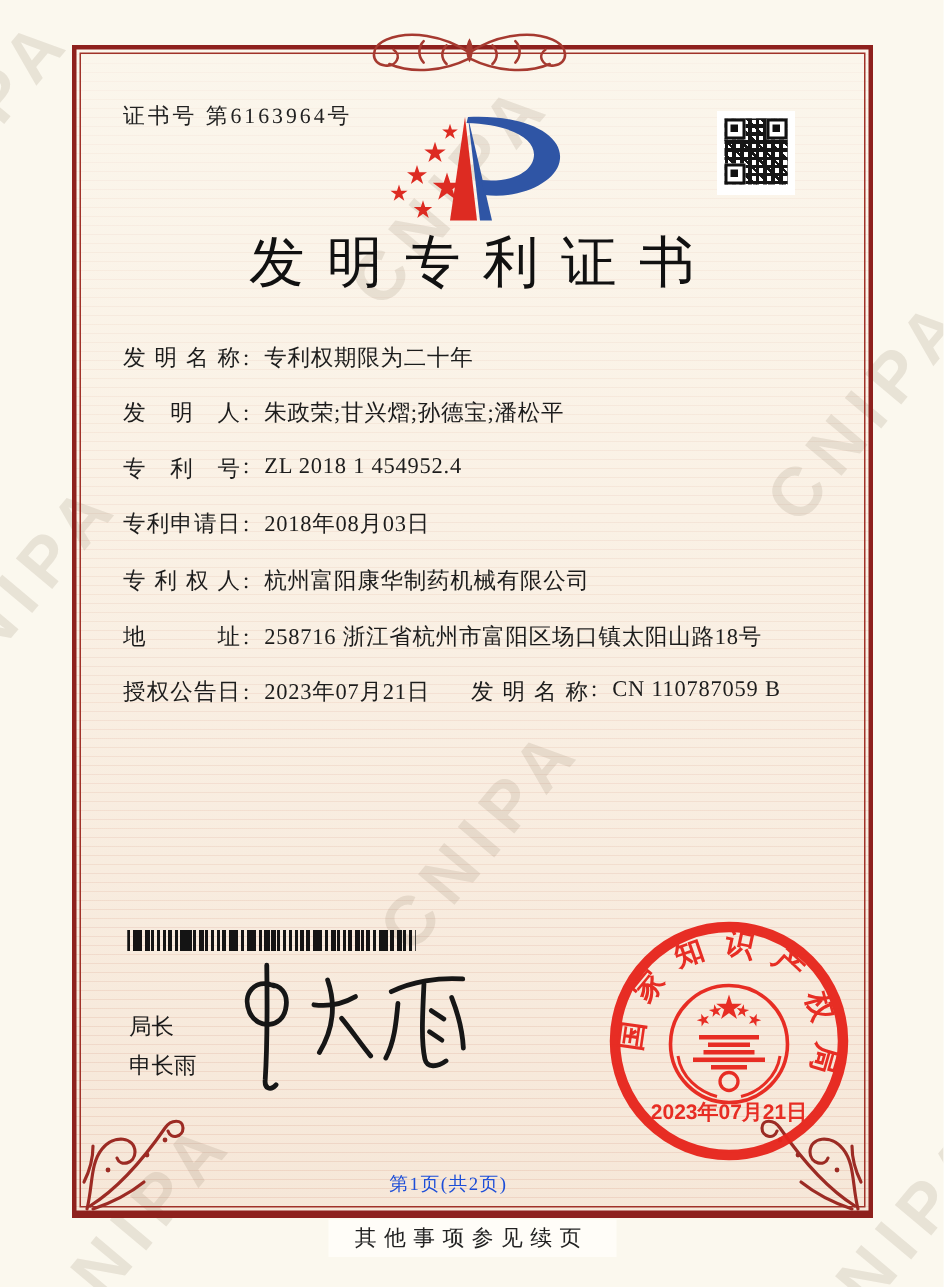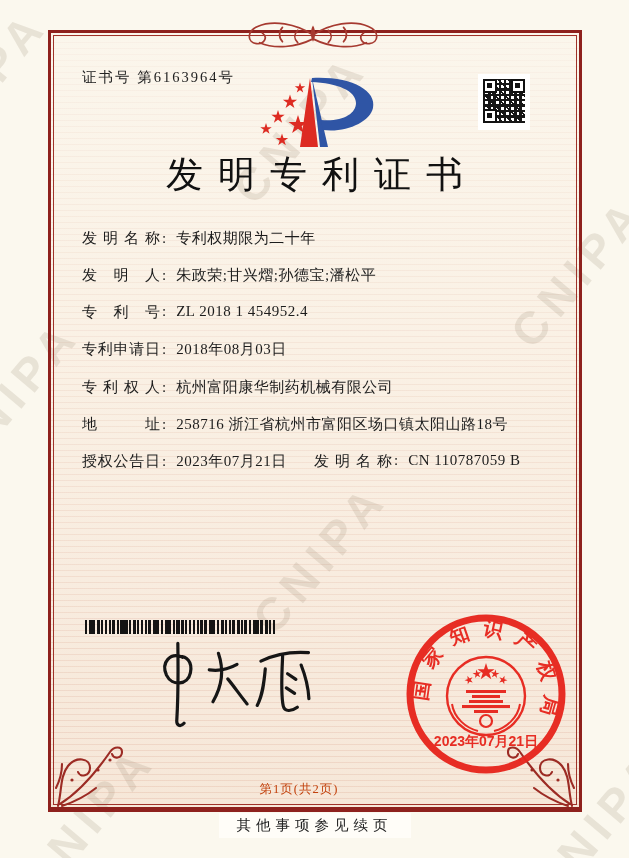--- a/index.html
+++ b/index.html
@@ -48,21 +48,21 @@
   .barcode{position:absolute;left:85px;top:620px;width:192px;height:14px;
         background-image:
          repeating-linear-gradient(90deg,#141414 0 2px,transparent 2px 4px),
          repeating-linear-gradient(90deg,#141414 0 1px,transparent 1px 7px),
          repeating-linear-gradient(90deg,transparent 0 5px,#141414 5px 7px,transparent 7px 11px);}
   .officer{position:absolute;left:86px;top:672px;font-family:"Liberation Sans","DejaVu Sans",sans-serif;
         font-size:15px;color:#1a1a1a;line-height:26px;}
   .sig{position:absolute;left:150px;top:638px;}
   .seal{position:absolute;left:401px;top:609px;opacity:.96;}
   .pagenum{position:absolute;left:48px;top:781px;width:502px;text-align:center;font-size:12.5px;
-        letter-spacing:1px;color:#c2410c;}
+        letter-spacing:1px;color:#1d4ed8;}
   .note{position:absolute;left:0;top:813px;width:629px;text-align:center;}
   .note span{display:inline-block;background:#fffdf8;padding:3px 18px;font-size:14.5px;
         letter-spacing:5px;color:#222;}
   .orn-top{position:absolute;left:208px;top:18px;z-index:4;}
   .flr{position:absolute;z-index:4;}
   .flr-l{left:52px;top:730px;} .flr-r{left:504px;top:730px;transform:scaleX(-1);}
 </style>
 </head>
 <body>
 
@@ -179,20 +179,24 @@
     <div class="frow" style="top:452px">
       <span class="flabel">授权公告日</span><span class="fcolon">:</span><span class="fvalue">2023年07月21日</span>
       <span class="fpair2">
         <span class="flabel">发明名称</span><span class="fcolon">:</span><span class="fvalue">CN 110787059 B</span>
       </span>
     </div>
 
 
     <div class="barcode"></div>
 
+    <div class="officer">
+      <div>局长</div>
+      <div>申长雨</div>
+    </div>
 
     <svg class="sig" width="190" height="90" viewBox="0 0 190 90">
       <g fill="none" stroke="#161616" stroke-width="3.2" stroke-linecap="round" transform="rotate(-3 95 45)">
         <path d="M34 16 C 22 10 12 20 17 33 C 22 45 38 44 41 32 C 44 21 38 15 30 15"></path>
         <path d="M30 2 C 29 28 28 52 25 78 C 24 84 28 86 32 82"></path>
         <path d="M70 14 C 74 28 74 44 62 62"></path>
         <path d="M60 30 C 70 32 80 30 88 26"></path>
         <path d="M78 40 C 84 48 90 58 96 66"></path>
         <path d="M112 24 C 126 18 144 16 160 18"></path>
         <path d="M134 20 C 132 40 130 58 132 70 C 133 76 140 76 146 72"></path>

